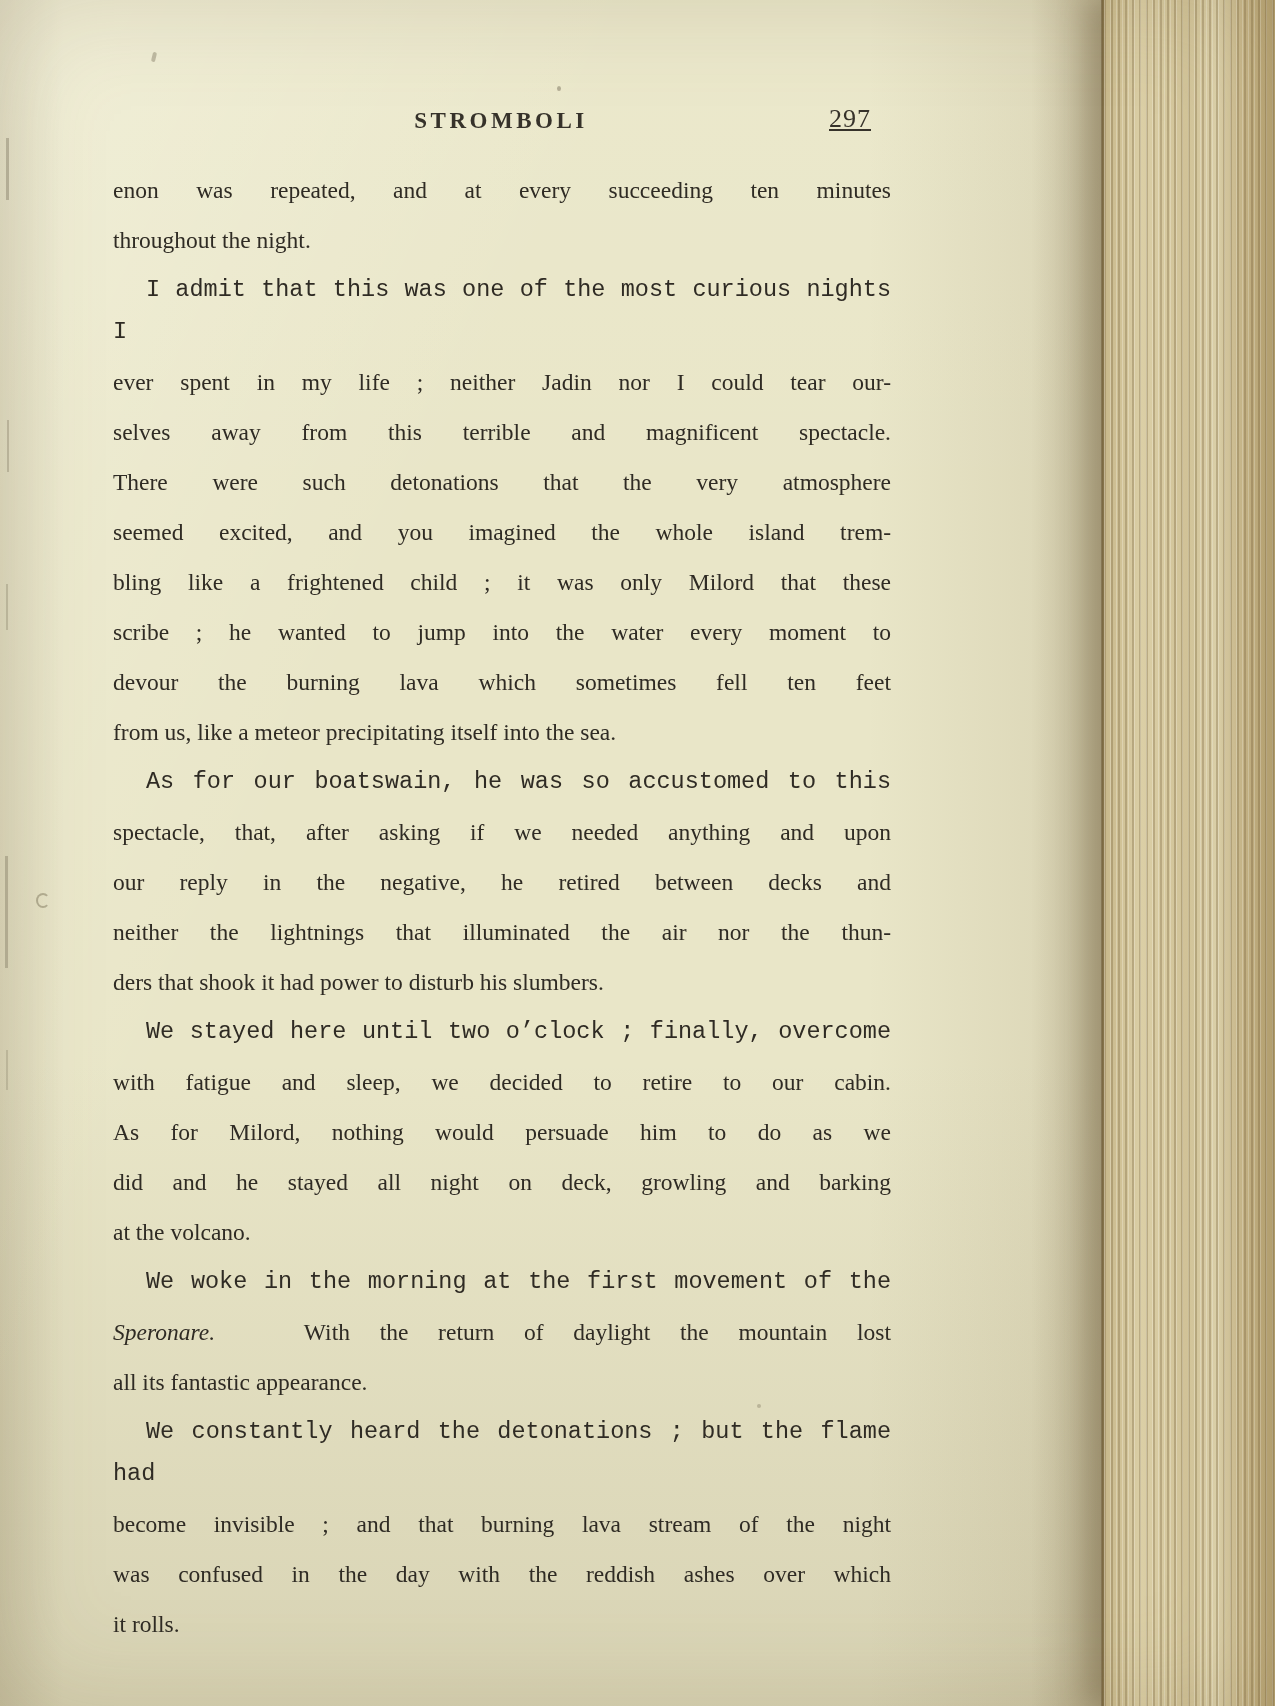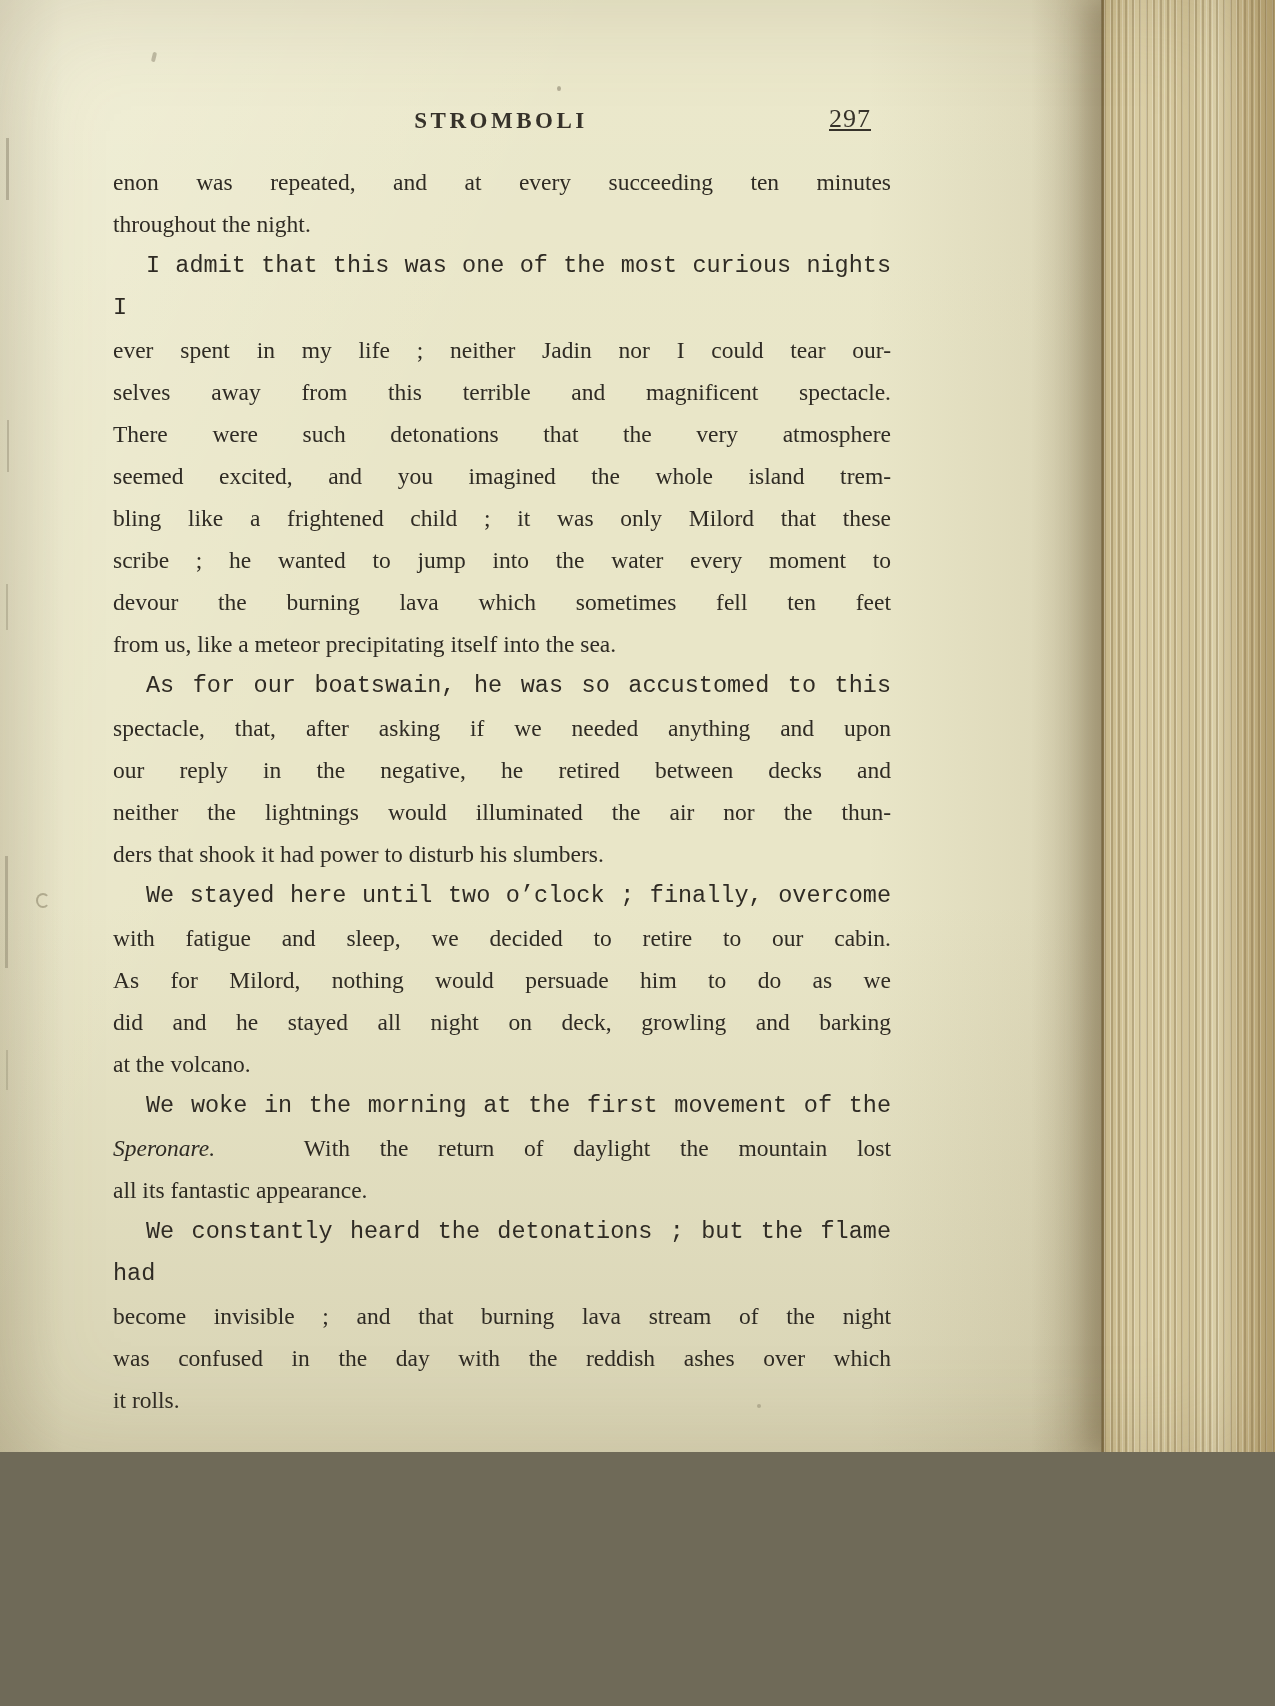--- a/index.html
+++ b/index.html
@@ -1,20 +1,20 @@
 <!DOCTYPE html>
 <html><head>
 <meta charset="utf-8">
 <style>
   * { box-sizing: border-box; }
   html, body { margin: 0; padding: 0; background: #6f6a58; }
   .scan {
     position: relative;
     width: 1275px;
-    height: 1452px;
+    height: 1706px;
     overflow: hidden;
     font-family: "Liberation Serif", serif;
     background:
       linear-gradient(115deg, rgba(255,255,244,0.30) 0%, rgba(255,255,244,0) 32%),
       linear-gradient(to right, rgba(92,76,46,0.12) 0%, rgba(0,0,0,0) 5%, rgba(0,0,0,0) 68%, rgba(118,96,54,0.16) 90%, rgba(118,96,54,0.22) 100%),
       linear-gradient(to bottom, rgba(255,255,240,0.10) 0%, rgba(0,0,0,0) 30%, rgba(0,0,0,0) 62%, rgba(104,88,50,0.13) 100%),
       #e9e6c8;
   }
   .vignette {
     position: absolute; inset: 0; pointer-events: none;
@@ -48,21 +48,21 @@
     font-size: 26px; letter-spacing: 1px; text-decoration: underline;
   }
   .text-block {
     position: absolute; left: 113px; top: 161px; width: 778px;
     font-size: 23.5px; line-height: 42px;
     color: #2f2b24;
     text-rendering: optimizeLegibility;
   }
   .para { margin: 0; }
   .para.indent .line:first-child { text-indent: 33px; font-family: Liberation Mono, monospace; }
-  .line { text-align: justify; text-align-last: justify; white-space: normal; }
+  .line { text-align: justify; text-align-last: justify; white-space: normal; margin-top: 8px; }
   .line.last { text-align-last: left; }
   .italic { font-style: italic; }
   
   .artifact { position: absolute; background: rgba(58,48,30,0.45); pointer-events: none; }
   .tick1 { left: 6px;  top: 138px;  width: 3px; height: 62px;  opacity: .55; }
   .tick2 { left: 7px;  top: 420px;  width: 2px; height: 52px;  opacity: .45; }
   .tick3 { left: 6px;  top: 584px;  width: 2px; height: 46px;  opacity: .40; }
   .tick4 { left: 5px;  top: 856px;  width: 3px; height: 112px; opacity: .50; }
   .tick5 { left: 6px;  top: 1050px; width: 2px; height: 40px;  opacity: .35; }
   .speck-quote { left: 152px; top: 52px; width: 4px; height: 10px; border-radius: 2px; transform: rotate(14deg); opacity: .6; }
@@ -97,21 +97,21 @@
         <div class="line"><span>seemed excited, and you imagined the whole island trem-</span></div>
         <div class="line"><span>bling like a frightened child ; it was only Milord that these</span></div>
         <div class="line"><span>scribe ; he wanted to jump into the water every moment to</span></div>
         <div class="line"><span>devour the burning lava which sometimes fell ten feet</span></div>
         <div class="line last"><span>from us, like a meteor precipitating itself into the sea.</span></div>
       </div>
       <div class="para indent">
         <div class="line"><span>As for our boatswain, he was so accustomed to this</span></div>
         <div class="line"><span>spectacle, that, after asking if we needed anything and upon</span></div>
         <div class="line"><span>our reply in the negative, he retired between decks and</span></div>
-        <div class="line"><span>neither the lightnings would illuminated the air nor the thun-</span></div>
+        <div class="line"><span>neither the lightnings that illuminated the air nor the thun-</span></div>
         <div class="line last"><span>ders that shook it had power to disturb his slumbers.</span></div>
       </div>
       <div class="para indent">
         <div class="line"><span>We stayed here until two o’clock ; finally, overcome</span></div>
         <div class="line"><span>with fatigue and sleep, we decided to retire to our cabin.</span></div>
         <div class="line"><span>As for Milord, nothing would persuade him to do as we</span></div>
         <div class="line"><span>did and he stayed all night on deck, growling and barking</span></div>
         <div class="line last"><span>at the volcano.</span></div>
       </div>
       <div class="para indent">

